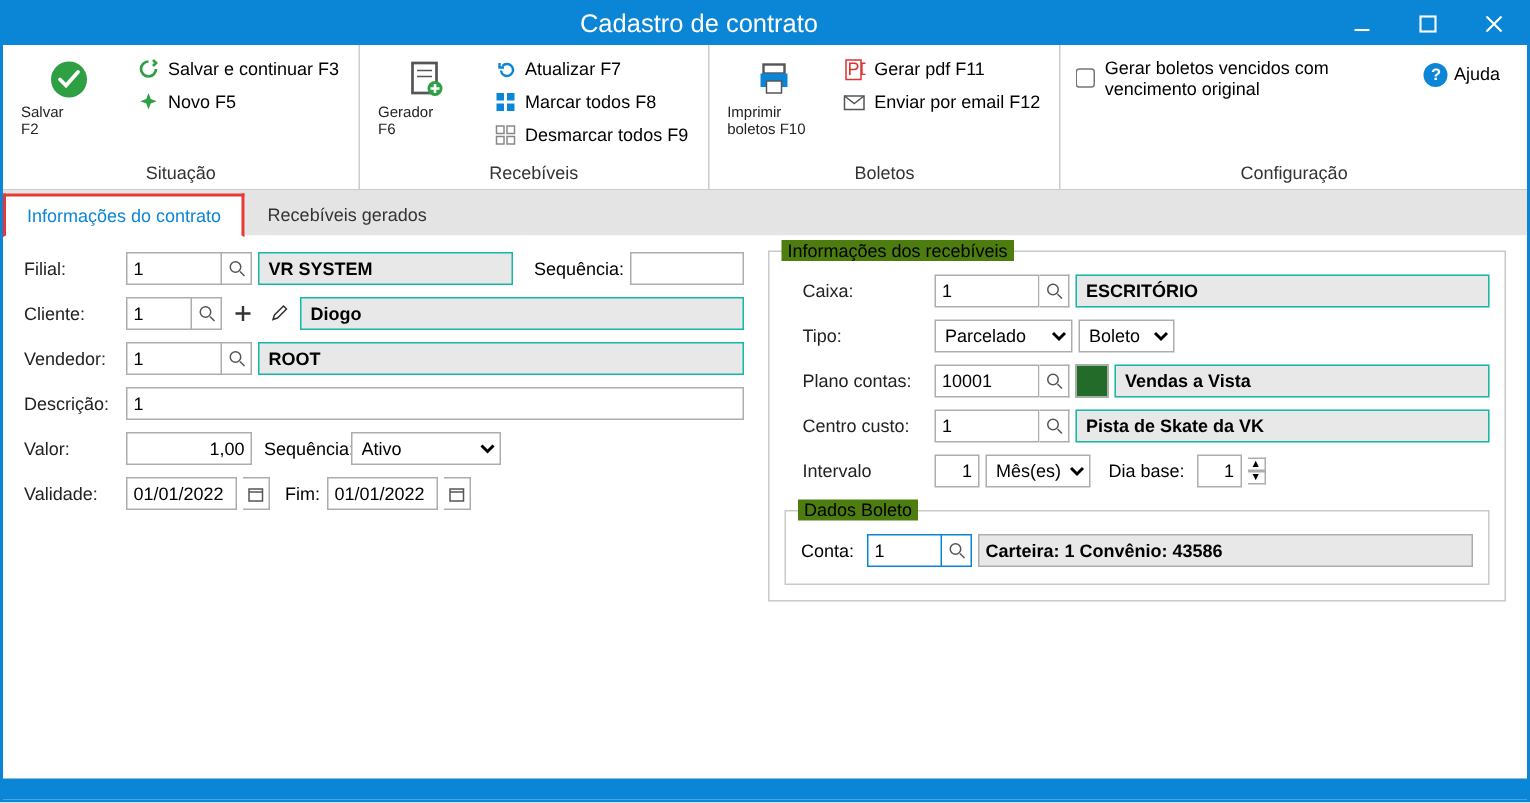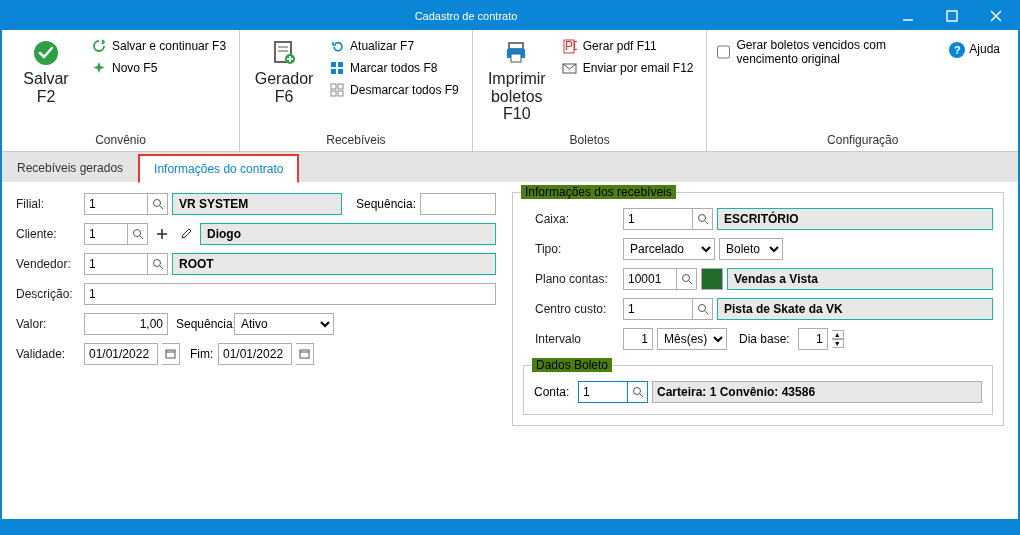--- a/index.html
+++ b/index.html
@@ -1,30 +1,30 @@
 <!DOCTYPE html>
 <html><head>
 <meta charset="utf-8">
 <style>
 * { box-sizing: border-box; margin: 0; padding: 0; font-family: "Segoe UI", Tahoma, sans-serif; font-size: 12px; }
 body { background: #fff; width: 1020px; height: 535px; overflow: hidden; }
 
 .window { border: 2px solid #0b86d6; width: 1020px; height: 535px; display: flex; flex-direction: column; }
 .titlebar { background: #0b86d6; height: 28px; display: flex; align-items: center; color: #fff; }
-.titlebar .title { flex: 1; text-align: center; font-size: 11px; }
+.titlebar .title { flex: 1; text-align: center; font-size: 17px; }
 .titlebar .ctl { display: flex; }
 .titlebar .ctl div { width: 44px; height: 28px; display: flex; align-items: center; justify-content: center; cursor: pointer; }
 
 .ribbon { display: flex; border-bottom: 1px solid #ccc; background: #fff; }
 .ribbon-group { border-right: 1px solid #ccc; display: flex; flex-direction: column; }
 .ribbon-body { display: flex; align-items: flex-start; padding: 4px 6px; flex: 1; }
 .ribbon-label { text-align: center; font-size: 12px; color: #333; padding: 2px 0 4px; }
 .big-btn { display: flex; flex-direction: column; align-items: center; justify-content: flex-start; padding: 4px 6px; cursor: pointer; }
 .big-btn .ic { width: 30px; height: 30px; display: flex; align-items: center; justify-content: center; }
-.big-btn .lbl { font-size: 16px; text-align: center; line-height: 1.1; margin-top: 2px; }
+.big-btn .lbl { font-size: 10px; text-align: left; line-height: 1.1; margin-top: 2px; }
 .small-col { display: flex; flex-direction: column; gap: 2px; padding: 2px 4px; }
 .small-btn { display: flex; align-items: center; gap: 5px; padding: 2px 3px; cursor: pointer; white-space: nowrap; }
 .small-btn .sic { width: 16px; height: 16px; display: flex; align-items: center; justify-content: center; }
 .help { margin-left: auto; display: flex; align-items: flex-start; padding: 8px 12px; gap: 4px; cursor: pointer; }
 .help .qm { width: 16px; height: 16px; border-radius: 50%; background: #0b86d6; color: #fff; display: flex; align-items: center; justify-content: center; font-weight: bold; font-size: 11px; }
 
 .tabstrip { display: flex; background: #e4e4e4; padding-top: 2px; }
 .tabstrip .tab { padding: 6px 14px; cursor: pointer; border: 1px solid transparent; position: relative; }
 .tabstrip .tab.active { background: #fff; border: 2px solid #e53935; border-bottom: 1px solid #fff; color: #0b86d6; margin-bottom: -1px; }
 .tabstrip .tab.inactive { color: #333; }
@@ -110,21 +110,21 @@
           <div class="small-btn">
             <span class="sic">
                 <svg width="15" height="15">
                   <path d="M7 1 l1.5 4 l4 1.5 l-4 1.5 l-1.5 4 l-1.5 -4 l-4 -1.5 l4 -1.5 z" fill="#2ea043"></path>
                 </svg>
               </span>
             <span>Novo F5</span>
           </div>
         </div>
       </div>
-      <div class="ribbon-label">Convênio</div>
+      <div class="ribbon-label">Situação</div>
     </div>
 
     <div class="ribbon-group" style="min-width:180px">
       <div class="ribbon-body">
         <div class="big-btn">
           <div class="ic">
               <svg width="26" height="26">
                 <rect x="4" y="2" width="16" height="20" fill="none" stroke="#555" stroke-width="1.8"></rect>
                 <line x1="7" y1="7" x2="17" y2="7" stroke="#555"></line>
                 <line x1="7" y1="11" x2="17" y2="11" stroke="#555"></line>
@@ -220,22 +220,22 @@
           <div class="qm">?</div>
           <span>Ajuda</span>
         </div>
       </div>
       <div class="ribbon-label">Configuração</div>
     </div>
 
   </div>
 
   <div class="tabstrip">
+    <div class="tab active">Informações do contrato</div>
     <div class="tab inactive">Recebíveis gerados</div>
-    <div class="tab active">Informações do contrato</div>
   </div>
 
   <div class="content">
 
     <div class="col" style="width:480px">
       <div class="row">
         <span class="lbl">Filial:</span>
         <div class="lookup">
           <input class="inp" style="width: 64px;" value="1">
           <div class="mag">
@@ -341,21 +341,21 @@
 
         <div class="row" style="margin-top:6px">
           <span class="lbl w2">Tipo:</span>
           <select class="sel" style="width:92px"><option>Parcelado</option></select>
           <select class="sel" style="width:64px"><option>Boleto</option></select>
         </div>
 
         <div class="row" style="margin-top:6px">
           <span class="lbl w2">Plano contas:</span>
           <div class="lookup">
-            <input class="inp" style="width: 54px;" value="10001">
+            <input class="inp" style="width: 70px;" value="10001">
             <div class="mag">
                 <svg width="12" height="12">
                   <circle cx="5" cy="5" r="3.5" fill="none" stroke="#555"></circle>
                   <line x1="8" y1="8" x2="11" y2="11" stroke="#555"></line>
                 </svg>
               </div>
           </div>
           <div class="colorbox"></div>
           <div class="readonly">Vendas a Vista</div>
         </div>

